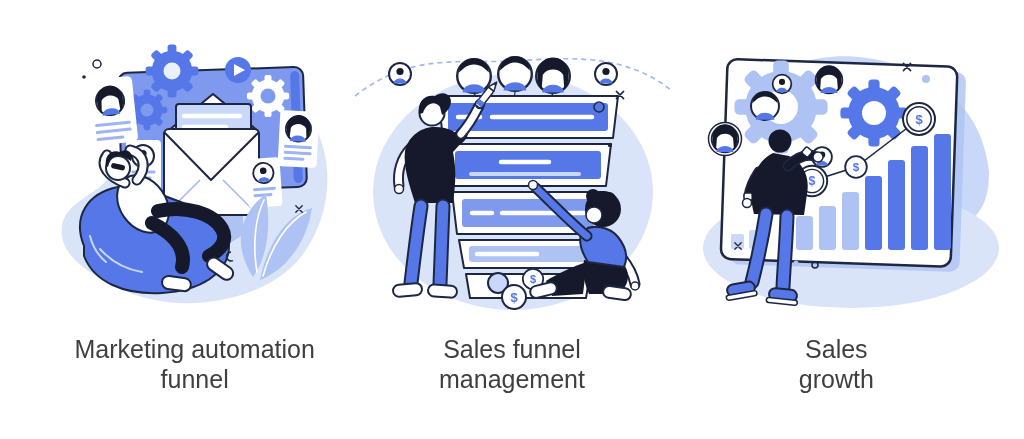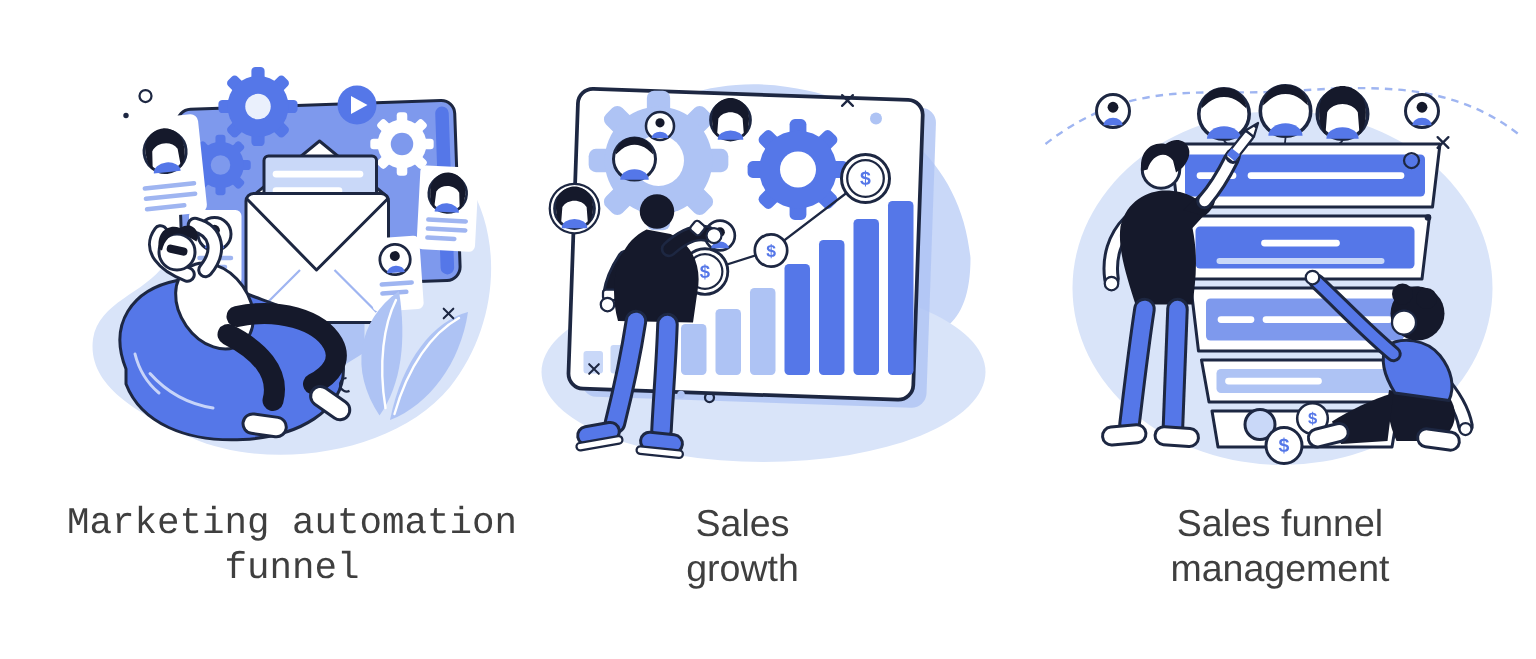--- a/index.html
+++ b/index.html
@@ -1,21 +1,21 @@
 <!DOCTYPE html>
 <html style="--blue: #5577e8; --periwinkle: #7e99ed; --light-blue: #aec3f4; --pale-blue: #d9e4f9; --paler-blue: #eaf0fc; --letter-blue: #c9d8f8; --line-blue: #9fb5f1; --crease: #c7d4f9; --ink: #1d2742; --dark: #15192b; --text: #3f3f3f;"><head>
 <meta charset="utf-8">
 <style>
   html,body{margin:0;padding:0;background:#fff;}
   body{width:1024px;height:439px;overflow:hidden;font-family:"Liberation Sans",sans-serif;}
   .canvas{position:relative;width:1024px;height:439px;display:flex;background:#fff;}
   .panel{width:341.33px;margin:0;display:flex;flex-direction:column;align-items:center;}
   svg.illo{width:341px;height:322px;display:block;}
   .caption{margin:12px 0 0;font-size:25px;line-height:30px;color:var(--text);text-align:center;font-weight:400;}
-  .p1 .caption{transform:translateX(24px);font-family:Liberation Mono, monospace;}
+  .p1 .caption{transform:translateX(24px);}
   .p3 .caption{transform:translateX(-17px);}
 
   
   .white{fill:#fff}.blue{fill:var(--blue)}.peri{fill:var(--periwinkle)}
   .lightb{fill:var(--light-blue)}.pale{fill:var(--pale-blue)}.paler{fill:var(--paler-blue)}
   .letter{fill:var(--letter-blue)}.dark{fill:var(--dark)}.inkfill{fill:var(--ink)}.nofill{fill:none}
   
   .oln{stroke:var(--ink);stroke-width:2;stroke-linejoin:round}
   .oln25{stroke:var(--ink);stroke-width:2.5;stroke-linejoin:round}
   .o15{stroke-width:1.5}
@@ -161,20 +161,116 @@
       <circle cx="84" cy="77" r="1.8" class="inkfill"></circle>
       <use href="#spark" transform="translate(299,209) scale(0.8)"></use>
       <path d="M231,252 a4.5,4.5 0 1 0 2,8.6" class="nofill oln o15"></path>
     </svg>
     <figcaption class="caption">
       <span>Marketing automation</span><br>
       <span>funnel</span>
     </figcaption>
   </figure>
 
+  <figure class="panel p2">
+    <svg class="illo" viewBox="0 0 341 322">
+      <ellipse cx="172" cy="192" rx="140" ry="118" class="pale"></ellipse>
+      <path d="M14,96 C70,52 120,64 171,61 C225,58 282,52 330,90" class="dash"></path>
+      <use href="#av-small" transform="translate(59,74)"></use>
+      <use href="#av-man" transform="translate(133,76) scale(1.2)"></use>
+      <use href="#av-man" transform="translate(174,74) scale(1.2)"></use>
+      <use href="#av-woman" transform="translate(212,76) scale(1.2)"></use>
+      <use href="#av-small" transform="translate(265,74)"></use>
+      <path d="M133,94 L141,101 M174,92 L173,101 M212,94 L204,101" class="s-ink12"></path>
+      <g>
+        <path d="M97,96 L277,96 L272,138 L102,138 Z" class="white oln"></path>
+        <rect x="107" y="103" width="160" height="28" rx="3" class="blue"></rect>
+        <path d="M117,117 L139,117 M151,117 L251,117" class="s-white"></path>
+      </g>
+      <g>
+        <path d="M104,144 L270,144 L265,186 L109,186 Z" class="white oln"></path>
+        <rect x="114" y="151" width="146" height="28" rx="3" class="blue"></rect>
+        <path d="M160,162 L208,162" class="s-white"></path>
+        <path d="M130,174 L238,174" class="s-soft"></path>
+      </g>
+      <g>
+        <path d="M111,192 L263,192 L258,234 L116,234 Z" class="white oln"></path>
+        <rect x="121" y="199" width="132" height="28" rx="3" class="peri"></rect>
+        <path d="M131,213 L151,213 M161,213 L243,213" class="s-white"></path>
+      </g>
+      <g>
+        <path d="M118,240 L256,240 L251,268 L123,268 Z" class="white oln"></path>
+        <rect x="128" y="246" width="118" height="16" rx="3" class="lightb"></rect>
+        <path d="M136,254 L196,254" class="s-white"></path>
+      </g>
+      <g>
+        <path d="M125,274 L249,274 L245,298 L129,298 Z" class="white oln"></path>
+        <circle cx="157" cy="283" r="10" class="letter oln"></circle>
+      </g>
+      <use href="#coin" transform="translate(173,297)"></use>
+      <use href="#coin" transform="translate(192,279) scale(0.85)"></use>
+      <g>
+        <path d="M70,148 C60,158 56,172 58,186" class="limb-o"></path>
+        <path d="M70,148 C60,158 56,172 58,186" class="limb-w"></path>
+        <circle cx="58" cy="189" r="4.5" class="white oln o15"></circle>
+        <path class="dark" d="M64,151 C68,134 82,127 94,127 C108,127 118,133 122,141 L112,152 C116,172 114,188 112,203 L74,203 C68,184 62,166 64,151 Z"></path>
+        <path class="dark" d="M106,140 L123,123 C130,129 128,138 120,144 Z"></path>
+        <path d="M120,134 C127,126 133,116 138,106" class="limb-o"></path>
+        <path d="M120,134 C127,126 133,116 138,106" class="limb-w"></path>
+        <circle cx="139" cy="104" r="4.5" class="white oln o15"></circle>
+        <g transform="translate(144,97) rotate(38)">
+          <rect x="-3.5" y="-10" width="7" height="22" rx="1.5" class="white oln o15"></rect>
+          <path d="M-3.5,-10 L0,-19 L3.5,-10 Z" class="white oln o15"></path>
+          <circle cy="-16.5" r="1.3" class="inkfill"></circle>
+          <rect x="-3.5" y="5" width="7" height="5.5" class="blue"></rect>
+        </g>
+        <circle cx="91" cy="113" r="12.5" class="white oln"></circle>
+        <path class="dark" d="M78,114 C76,102 84,94 94,96 C104,89 113,97 109,106 C107,111 104,113 101,115 L99,107 C94,100 85,103 82,113 Z"></path>
+        <path d="M80,206 C76,232 73,258 70,283" class="pant-o"></path>
+        <path d="M80,206 C76,232 73,258 70,283" class="pant-b"></path>
+        <path d="M102,206 C101,232 100,258 99,284" class="pant-o"></path>
+        <path d="M102,206 C101,232 100,258 99,284" class="pant-b"></path>
+        <g transform="rotate(-5 66 290)">
+            <rect x="52" y="284" width="29" height="12" rx="6" class="white oln"></rect>
+          </g>
+        <g transform="rotate(4 101 291)">
+            <rect x="87" y="285" width="29" height="12" rx="6" class="white oln"></rect>
+          </g>
+      </g>
+      <g>
+        <path d="M276,252 C286,263 292,273 294,284" class="limb-o"></path>
+        <path d="M276,252 C286,263 292,273 294,284" class="limb-w"></path>
+        <circle cx="294" cy="286" r="4" class="white oln o15"></circle>
+        <path class="dark" d="M243,260 L284,266 C291,278 285,292 272,294 L248,294 C243,283 241,271 243,260 Z"></path>
+        <path class="dark" d="M246,262 C232,266 216,274 205,281 L211,296 L242,294 Z"></path>
+        <g transform="rotate(-14 203 290)">
+            <rect x="189" y="284" width="27" height="12" rx="6" class="white oln"></rect>
+          </g>
+        <g transform="rotate(8 276 293)">
+            <rect x="262" y="287" width="28" height="12" rx="6" class="white oln"></rect>
+          </g>
+        <path class="blue oln" d="M241,231 C251,224 268,226 277,237 C285,247 287,258 283,267 L247,262 C240,251 237,240 241,231 Z"></path>
+        <path d="M246,236 C228,221 210,202 195,188" class="limb-o"></path>
+        <path d="M246,236 C228,221 210,202 195,188" class="arm-b"></path>
+        <circle cx="192" cy="185" r="4.5" class="white oln o15"></circle>
+        <circle cx="262" cy="209" r="18" class="dark"></circle>
+        <circle cx="268" cy="199" r="7" class="dark"></circle>
+        <circle cx="252" cy="196" r="7" class="dark"></circle>
+        <circle cx="253" cy="215" r="8" class="white oln o15"></circle>
+      </g>
+      <use href="#spark" transform="translate(279,95) scale(0.9)"></use>
+      <circle cx="258" cy="107" r="5" class="nofill oln o15"></circle>
+      <circle cx="269" cy="145" r="2.2" class="inkfill"></circle>
+    </svg>
+    <figcaption class="caption">
+      <span>Sales funnel</span><br>
+      <span>management</span>
+    </figcaption>
+  </figure>
+
   <figure class="panel p3">
     <svg class="illo" viewBox="0 0 341 322">
       <path class="letter" d="M44,170 C28,96 108,46 184,58 C252,68 300,108 306,172 C306,196 300,210 290,218 L60,218 C50,204 46,188 44,170 Z"></path>
       <ellipse cx="168" cy="248" rx="148" ry="60" class="pale"></ellipse>
       <g transform="rotate(2 160 165)">
         <rect x="50" y="68" width="230" height="200" rx="10" class="lightb" opacity="0.8"></rect>
         <rect x="41" y="63" width="230" height="200" rx="10" class="white oln25"></rect>
       </g>
       <use href="#gear" class="lightb" transform="translate(98,107) scale(0.97)"></use>
       <circle cx="98" cy="107" r="17" class="white"></circle>
@@ -230,109 +326,13 @@
       <circle cx="243" cy="79" r="4" class="lightb"></circle>
       <circle cx="132" cy="265" r="3" class="nofill oln o15"></circle>
       <circle cx="113" cy="263" r="2.5" class="lightb"></circle>
     </svg>
     <figcaption class="caption">
       <span>Sales</span><br>
       <span>growth</span>
     </figcaption>
   </figure>
 
-  <figure class="panel p2">
-    <svg class="illo" viewBox="0 0 341 322">
-      <ellipse cx="172" cy="192" rx="140" ry="118" class="pale"></ellipse>
-      <path d="M14,96 C70,52 120,64 171,61 C225,58 282,52 330,90" class="dash"></path>
-      <use href="#av-small" transform="translate(59,74)"></use>
-      <use href="#av-man" transform="translate(133,76) scale(1.2)"></use>
-      <use href="#av-man" transform="translate(174,74) scale(1.2)"></use>
-      <use href="#av-woman" transform="translate(212,76) scale(1.2)"></use>
-      <use href="#av-small" transform="translate(265,74)"></use>
-      <path d="M133,94 L141,101 M174,92 L173,101 M212,94 L204,101" class="s-ink12"></path>
-      <g>
-        <path d="M97,96 L277,96 L272,138 L102,138 Z" class="white oln"></path>
-        <rect x="107" y="103" width="160" height="28" rx="3" class="blue"></rect>
-        <path d="M117,117 L139,117 M151,117 L251,117" class="s-white"></path>
-      </g>
-      <g>
-        <path d="M104,144 L270,144 L265,186 L109,186 Z" class="white oln"></path>
-        <rect x="114" y="151" width="146" height="28" rx="3" class="blue"></rect>
-        <path d="M160,162 L208,162" class="s-white"></path>
-        <path d="M130,174 L238,174" class="s-soft"></path>
-      </g>
-      <g>
-        <path d="M111,192 L263,192 L258,234 L116,234 Z" class="white oln"></path>
-        <rect x="121" y="199" width="132" height="28" rx="3" class="peri"></rect>
-        <path d="M131,213 L151,213 M161,213 L243,213" class="s-white"></path>
-      </g>
-      <g>
-        <path d="M118,240 L256,240 L251,268 L123,268 Z" class="white oln"></path>
-        <rect x="128" y="246" width="118" height="16" rx="3" class="lightb"></rect>
-        <path d="M136,254 L196,254" class="s-white"></path>
-      </g>
-      <g>
-        <path d="M125,274 L249,274 L245,298 L129,298 Z" class="white oln"></path>
-        <circle cx="157" cy="283" r="10" class="letter oln"></circle>
-      </g>
-      <use href="#coin" transform="translate(173,297)"></use>
-      <use href="#coin" transform="translate(192,279) scale(0.85)"></use>
-      <g>
-        <path d="M70,148 C60,158 56,172 58,186" class="limb-o"></path>
-        <path d="M70,148 C60,158 56,172 58,186" class="limb-w"></path>
-        <circle cx="58" cy="189" r="4.5" class="white oln o15"></circle>
-        <path class="dark" d="M64,151 C68,134 82,127 94,127 C108,127 118,133 122,141 L112,152 C116,172 114,188 112,203 L74,203 C68,184 62,166 64,151 Z"></path>
-        <path class="dark" d="M106,140 L123,123 C130,129 128,138 120,144 Z"></path>
-        <path d="M120,134 C127,126 133,116 138,106" class="limb-o"></path>
-        <path d="M120,134 C127,126 133,116 138,106" class="limb-w"></path>
-        <circle cx="139" cy="104" r="4.5" class="white oln o15"></circle>
-        <g transform="translate(144,97) rotate(38)">
-          <rect x="-3.5" y="-10" width="7" height="22" rx="1.5" class="white oln o15"></rect>
-          <path d="M-3.5,-10 L0,-19 L3.5,-10 Z" class="white oln o15"></path>
-          <circle cy="-16.5" r="1.3" class="inkfill"></circle>
-          <rect x="-3.5" y="5" width="7" height="5.5" class="blue"></rect>
-        </g>
-        <circle cx="91" cy="113" r="12.5" class="white oln"></circle>
-        <path class="dark" d="M78,114 C76,102 84,94 94,96 C104,89 113,97 109,106 C107,111 104,113 101,115 L99,107 C94,100 85,103 82,113 Z"></path>
-        <path d="M80,206 C76,232 73,258 70,283" class="pant-o"></path>
-        <path d="M80,206 C76,232 73,258 70,283" class="pant-b"></path>
-        <path d="M102,206 C101,232 100,258 99,284" class="pant-o"></path>
-        <path d="M102,206 C101,232 100,258 99,284" class="pant-b"></path>
-        <g transform="rotate(-5 66 290)">
-            <rect x="52" y="284" width="29" height="12" rx="6" class="white oln"></rect>
-          </g>
-        <g transform="rotate(4 101 291)">
-            <rect x="87" y="285" width="29" height="12" rx="6" class="white oln"></rect>
-          </g>
-      </g>
-      <g>
-        <path d="M276,252 C286,263 292,273 294,284" class="limb-o"></path>
-        <path d="M276,252 C286,263 292,273 294,284" class="limb-w"></path>
-        <circle cx="294" cy="286" r="4" class="white oln o15"></circle>
-        <path class="dark" d="M243,260 L284,266 C291,278 285,292 272,294 L248,294 C243,283 241,271 243,260 Z"></path>
-        <path class="dark" d="M246,262 C232,266 216,274 205,281 L211,296 L242,294 Z"></path>
-        <g transform="rotate(-14 203 290)">
-            <rect x="189" y="284" width="27" height="12" rx="6" class="white oln"></rect>
-          </g>
-        <g transform="rotate(8 276 293)">
-            <rect x="262" y="287" width="28" height="12" rx="6" class="white oln"></rect>
-          </g>
-        <path class="blue oln" d="M241,231 C251,224 268,226 277,237 C285,247 287,258 283,267 L247,262 C240,251 237,240 241,231 Z"></path>
-        <path d="M246,236 C228,221 210,202 195,188" class="limb-o"></path>
-        <path d="M246,236 C228,221 210,202 195,188" class="arm-b"></path>
-        <circle cx="192" cy="185" r="4.5" class="white oln o15"></circle>
-        <circle cx="262" cy="209" r="18" class="dark"></circle>
-        <circle cx="268" cy="199" r="7" class="dark"></circle>
-        <circle cx="252" cy="196" r="7" class="dark"></circle>
-        <circle cx="253" cy="215" r="8" class="white oln o15"></circle>
-      </g>
-      <use href="#spark" transform="translate(279,95) scale(0.9)"></use>
-      <circle cx="258" cy="107" r="5" class="nofill oln o15"></circle>
-      <circle cx="269" cy="145" r="2.2" class="inkfill"></circle>
-    </svg>
-    <figcaption class="caption">
-      <span>Sales funnel</span><br>
-      <span>management</span>
-    </figcaption>
-  </figure>
-
 </div>
 
 </body></html>

